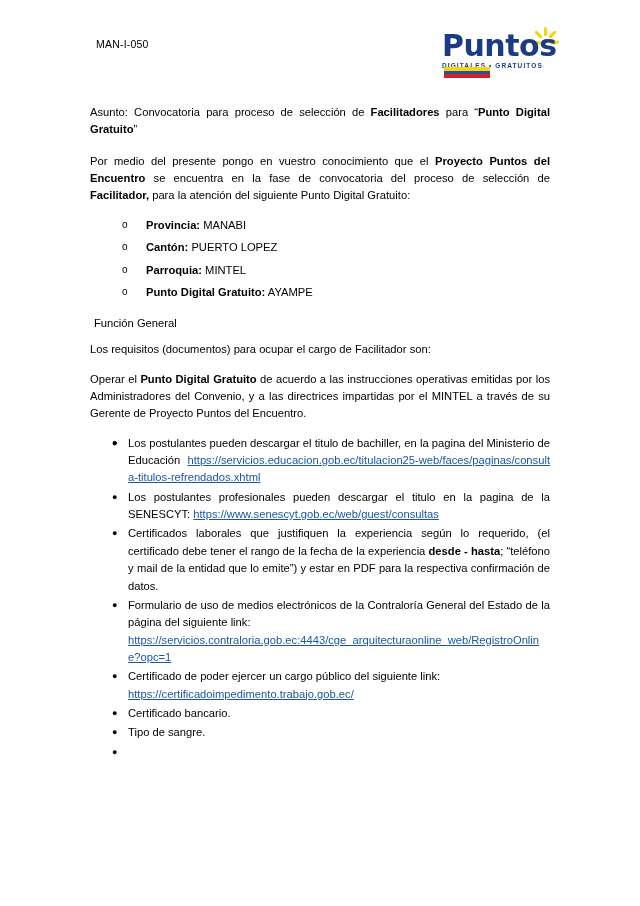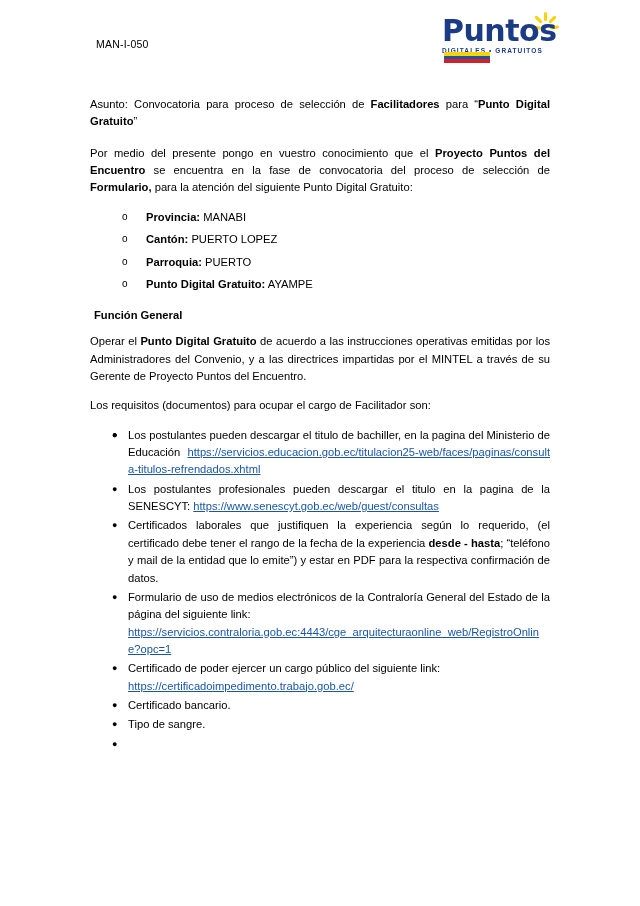--- a/index.html
+++ b/index.html
@@ -32,21 +32,21 @@
     position: absolute;
     left: 96px;
     top: 38px;
     font-size: 10.5px;
     letter-spacing: 0.2px;
     color: #000;
   }
   .logo {
     position: absolute;
     right: 68px;
-    top: 16px;
+    top: 31px;
     width: 130px;
     height: 56px;
   }
   .logo-word {
     font-family: "DejaVu Sans", sans-serif;
     font-weight: bold;
     font-size: 30px;
     color: #1b3c84;
     letter-spacing: -0.5px;
     line-height: 30px;
@@ -90,21 +90,21 @@
     width: 3px;
     height: 9px;
     border-radius: 2px;
     transform-origin: 50% 50%;
   }
   
   .content {
     position: absolute;
     left: 90px;
     right: 90px;
-    top: 96px;
+    top: 104px;
   }
   p {
     margin: 0 0 12px 0;
     font-size: 11.2px;
     line-height: 1.55;
     text-align: justify;
   }
   b, .b { font-weight: bold; }
   .subject {
     margin-bottom: 14px;
@@ -121,21 +121,21 @@
     padding-left: 56px;
     position: relative;
   }
   .list-o li .marker {
     position: absolute;
     left: 32px;
     top: 0;
     font-size: 10px;
   }
   .section-title {
-    font-weight: bold;
+    font-weight: normal;
     font-size: 11.2px;
     margin: 16px 0 12px 4px;
   }
   .list-b {
     margin: 6px 0 0 0;
     padding: 0;
     list-style: none;
   }
   .list-b > li {
     font-size: 11.2px;
@@ -180,35 +180,35 @@
           <i class="flag-b"></i>
           <i class="flag-r"></i>
       </div>
     </div>
   </div>
 
   <div class="content">
 
     <p class="subject"><span>Asunto: Convocatoria para proceso de selección de </span><b>Facilitadores</b><span> para “</span><b>Punto Digital Gratuito</b><span>”</span></p>
 
-    <p><span>Por medio del presente pongo en vuestro conocimiento que el </span><b>Proyecto Puntos del Encuentro</b><span> se encuentra en la fase de convocatoria del proceso de selección de </span><b>Formulario,</b><span> para la atención del siguiente Punto Digital Gratuito:</span></p>
+    <p><span>Por medio del presente pongo en vuestro conocimiento que el </span><b>Proyecto Puntos del Encuentro</b><span> se encuentra en la fase de convocatoria del proceso de selección de </span><b>Facilitador,</b><span> para la atención del siguiente Punto Digital Gratuito:</span></p>
 
     <ul class="list-o">
       <li><span class="marker">o</span><b>Provincia:</b> <span>MANABI</span></li>
       <li><span class="marker">o</span><b>Cantón:</b> <span>PUERTO LOPEZ</span></li>
-      <li><span class="marker">o</span><b>Parroquia:</b> <span>PUERTO</span></li>
+      <li><span class="marker">o</span><b>Parroquia:</b> <span>MINTEL</span></li>
       <li><span class="marker">o</span><b>Punto Digital Gratuito:</b> <span>AYAMPE</span></li>
     </ul>
 
 
     <div class="section-title">Función General</div>
 
+    <p>Los requisitos (documentos) para ocupar el cargo de Facilitador son:</p>
+
     <p><span>Operar el </span><b>Punto Digital Gratuito</b><span> de acuerdo a las instrucciones operativas emitidas por los Administradores del Convenio, y a las directrices impartidas por el MINTEL a través de su Gerente de Proyecto Puntos del Encuentro.</span></p>
-
-    <p>Los requisitos (documentos) para ocupar el cargo de Facilitador son:</p>
 
     <ul class="list-b">
       <li><span class="bullet">●</span></li>
       <li><span class="bullet">●</span></li>
       <li><span class="bullet">●</span><span>Los postulantes pueden descargar el titulo de bachiller, en la pagina del Ministerio de Educación </span><a class="link" href="#">https://servicios.educacion.gob.ec/titulacion25-web/faces/paginas/consulta-titulos-refrendados.xhtml</a></li>
       <li><span class="bullet">●</span><span>Los postulantes profesionales pueden descargar el titulo en la pagina de la SENESCYT: </span><a class="link" href="#">https://www.senescyt.gob.ec/web/guest/consultas</a></li>
       <li><span class="bullet">●</span><span>Certificados laborales que justifiquen la experiencia según lo requerido, (el certificado debe tener el rango de la fecha de la experiencia </span><b>desde - hasta</b><span>; “teléfono y mail de la entidad que lo emite”) y estar en PDF para la respectiva confirmación de datos.</span></li>
       <li><span class="bullet">●</span><span>Formulario de uso de medios electrónicos de la Contraloría General del Estado de la página del siguiente link:</span><br><a class="link" href="#">https://servicios.contraloria.gob.ec:4443/cge_arquitecturaonline_web/RegistroOnline?opc=1</a></li>
       <li><span class="bullet">●</span><span>Certificado de poder ejercer un cargo público del siguiente link: </span><br><a class="link" href="#">https://certificadoimpedimento.trabajo.gob.ec/</a></li>
       <li><span class="bullet">●</span><span>Certificado bancario.</span></li>

